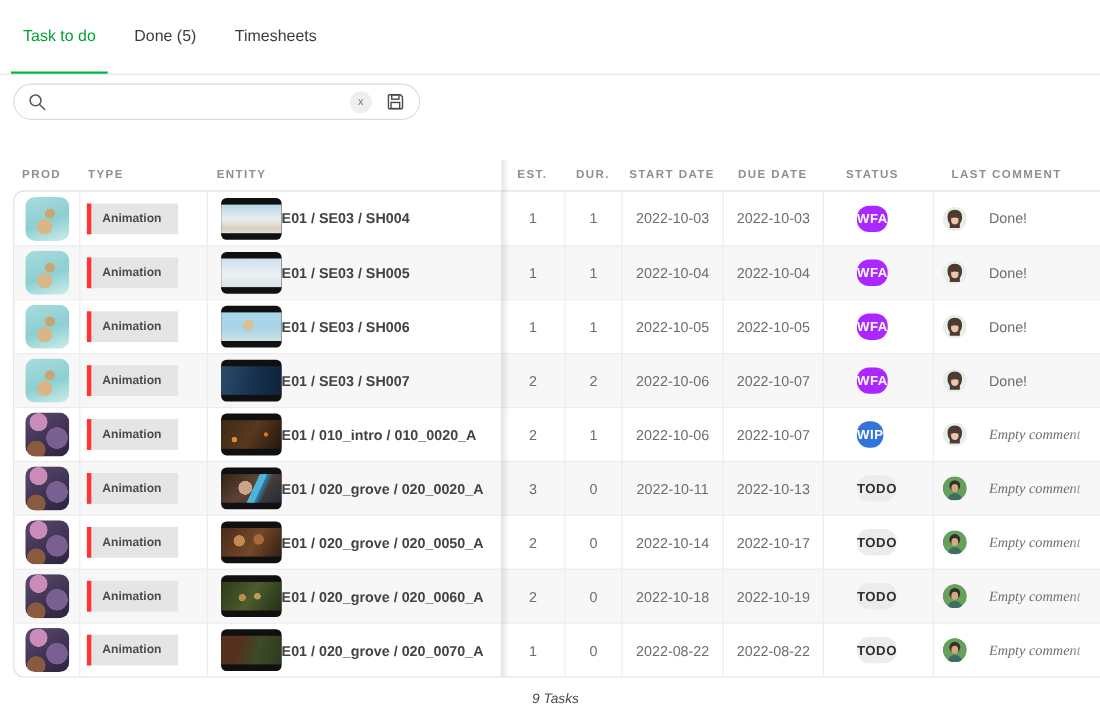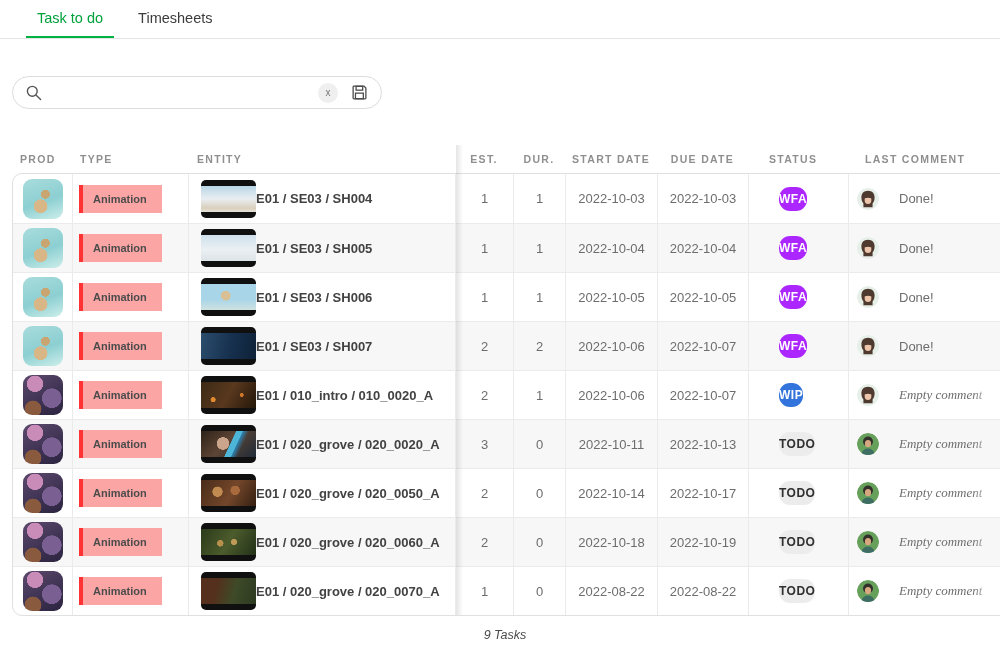--- a/index.html
+++ b/index.html
@@ -3,22 +3,22 @@
 <meta charset="utf-8">
 <style>
   * { box-sizing: border-box; }
   html,body { margin:0; padding:0; }
   body {
     width:1000px; height:658px; overflow:hidden; background:#fff;
     font-family:"Liberation Sans", sans-serif; position:relative; color:#3c3c3c;
   }
 
   
-  .tabbar { position:absolute; top:0; left:0; width:1000px; height:39px;
-    border-bottom:1px solid #e4e4e4; display:flex; align-items:stretch; padding-left:26px; }
+  .tabbar { position:absolute; top:0; left:0; width:1000px; height:68px;
+    border-bottom:1px solid #e4e4e4; display:flex; align-items:stretch; padding-left:10px; }
   .tab { padding:0 11px; display:flex; align-items:center; font-size:14.5px;
     color:#3c3c3c; margin-right:13px; border-bottom:2px solid transparent; cursor:pointer; }
   .tab.active { color:#00a13a; border-bottom-color:#00b242; }
 
   
   .searchbar { position:absolute; top:76px; left:12px; width:370px; height:33px;
     border:1px solid #dcdcdc; border-radius:17px; display:flex; align-items:center; padding:0 13px; background:#fff; }
   .searchbar .mag { display:flex; margin-right:8px; }
   .search-input { flex:1; border:none; outline:none; font-size:13px; background:transparent; min-width:0; }
   .clear-btn { width:20px; height:20px; border-radius:50%; background:#efefef; color:#777;
@@ -48,21 +48,21 @@
   .prod-a { background:
       radial-gradient(circle at 56% 38%, #c9a571 0 13%, rgba(0,0,0,0) 14%),
       radial-gradient(circle at 44% 68%, #d8b685 0 19%, rgba(0,0,0,0) 20%),
       linear-gradient(160deg, #a9dcdc, #8ccfd2 55%, #cdeeea); }
   .prod-b { background:
       radial-gradient(circle at 30% 22%, #c98bb8 0 19%, rgba(0,0,0,0) 20%),
       radial-gradient(circle at 72% 58%, #7a5f93 0 26%, rgba(0,0,0,0) 27%),
       radial-gradient(circle at 25% 85%, #8a5a3e 0 18%, rgba(0,0,0,0) 19%),
       linear-gradient(150deg, #5d4a6e, #3f3353 55%, #2b2440); }
 
-  .type-tag { display:flex; align-items:center; height:28px; background:#fca5a5; margin-left:6px; }
+  .type-tag { display:flex; align-items:center; height:28px; background:#e5e5e5; margin-left:6px; }
   .type-bar { width:4px; height:28px; }
   .type-label { font-size:11px; font-weight:bold; color:#4c4c4c; padding:0 15px 0 10px; }
 
   .shot-thumb { width:55px; height:38px; background:#101010; border-radius:5px; margin-left:12px;
     display:flex; align-items:center; overflow:hidden; flex-shrink:0; cursor:pointer; }
   .shot-img { width:55px; height:26px; }
   .t1 { background:linear-gradient(180deg,#b9d6e6,#e9eef1 50%,#d9cfbd 85%,#e6e2d6); }
   .t2 { background:linear-gradient(180deg,#cfe0ec,#eaf0f3 55%,#dde4e8); }
   .t3 { background:radial-gradient(circle at 45% 45%, #d9c094 0 14%, rgba(0,0,0,0) 15%),
         linear-gradient(180deg,#a9d5e8 0 60%,#cfe2e0); }
@@ -102,20 +102,21 @@
     background:linear-gradient(90deg, rgba(110,110,110,0.18), rgba(110,110,110,0)); pointer-events:none; }
 
   .footer { position:absolute; top:628px; left:0; width:1010px; text-align:center;
     font-style:italic; font-size:12.5px; color:#4a4a4a; }
 </style>
 </head>
 <body>
 
 <div class="tabbar">
   <div class="tab active">Task to do</div>
+  <div class="tab">Done (5)</div>
   <div class="tab">Timesheets</div>
 </div>
 
 <div class="searchbar">
   <span class="mag">
     <svg width="16" height="16" viewBox="0 0 16 16">
       <circle cx="6.3" cy="6.3" r="4.9" fill="none" stroke="#555" stroke-width="1.4"></circle>
       <line x1="10.2" y1="10.2" x2="14.6" y2="14.6" stroke="#555" stroke-width="1.4" stroke-linecap="round"></line>
     </svg>
   </span>

